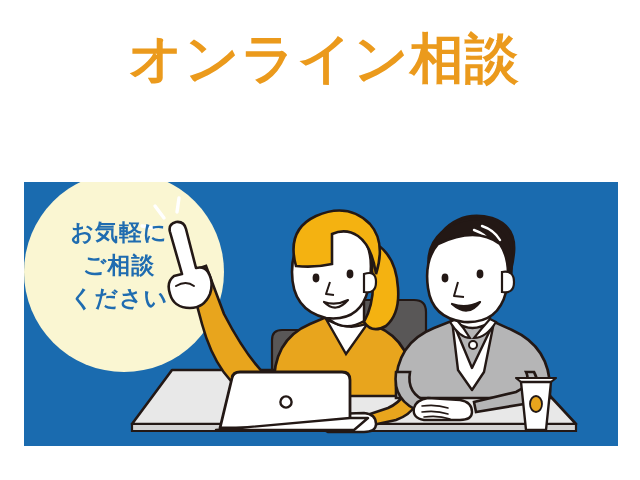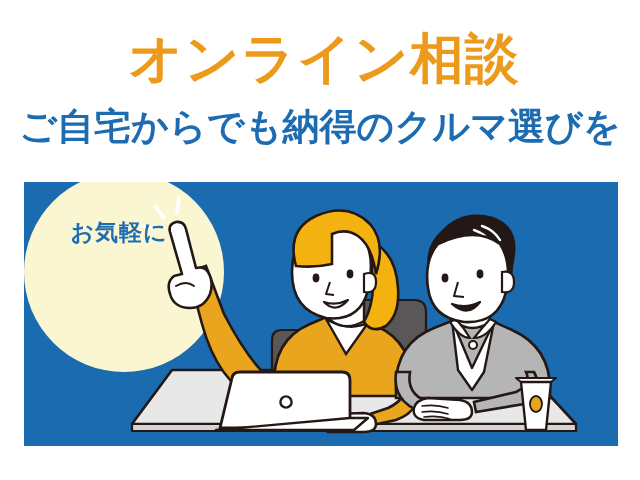--- a/index.html
+++ b/index.html
@@ -85,21 +85,20 @@
   }
   .badge-line { display: block; white-space: nowrap; }
 </style>
 </head>
 <body>
 
 <div id="poster">
 
   <div class="title">オンライン相談</div>
 
-  <div class="subtitle">ご自宅からでも納得のクルマ選びを</div>
 
   <div class="panel">
 
     <svg class="panel-svg" width="594" height="264" viewBox="0 0 594 264" xmlns="http://www.w3.org/2000/svg">
 
       <rect x="0" y="0" width="594" height="264" fill="#1a6baf"></rect>
 
       <circle cx="100" cy="90" r="100" fill="#faf6d2"></circle>
 
       <g>
@@ -301,16 +300,18 @@
 
       <g>
         <path d="M 492 196 L 532 196 L 527 200 L 497 200 Z" fill="#ffffff" stroke="#231815" stroke-width="2.2" stroke-linejoin="round"></path>
         <path d="M 497 200 L 527 200 L 522 248 L 502 248 Z" fill="#ffffff" stroke="#231815" stroke-width="2.4" stroke-linejoin="round"></path>
         <ellipse cx="512" cy="222" rx="6" ry="8" fill="#e8a51d" stroke="#231815" stroke-width="1.8"></ellipse>
       </g>
     </svg>
 
     <div class="badge-text">
       <span class="badge-line">お気軽に</span>
+      <span class="badge-line">ご相談</span>
+      <span class="badge-line">ください</span>
     </div>
 
   </div>
 </div>
 
 </body></html>

